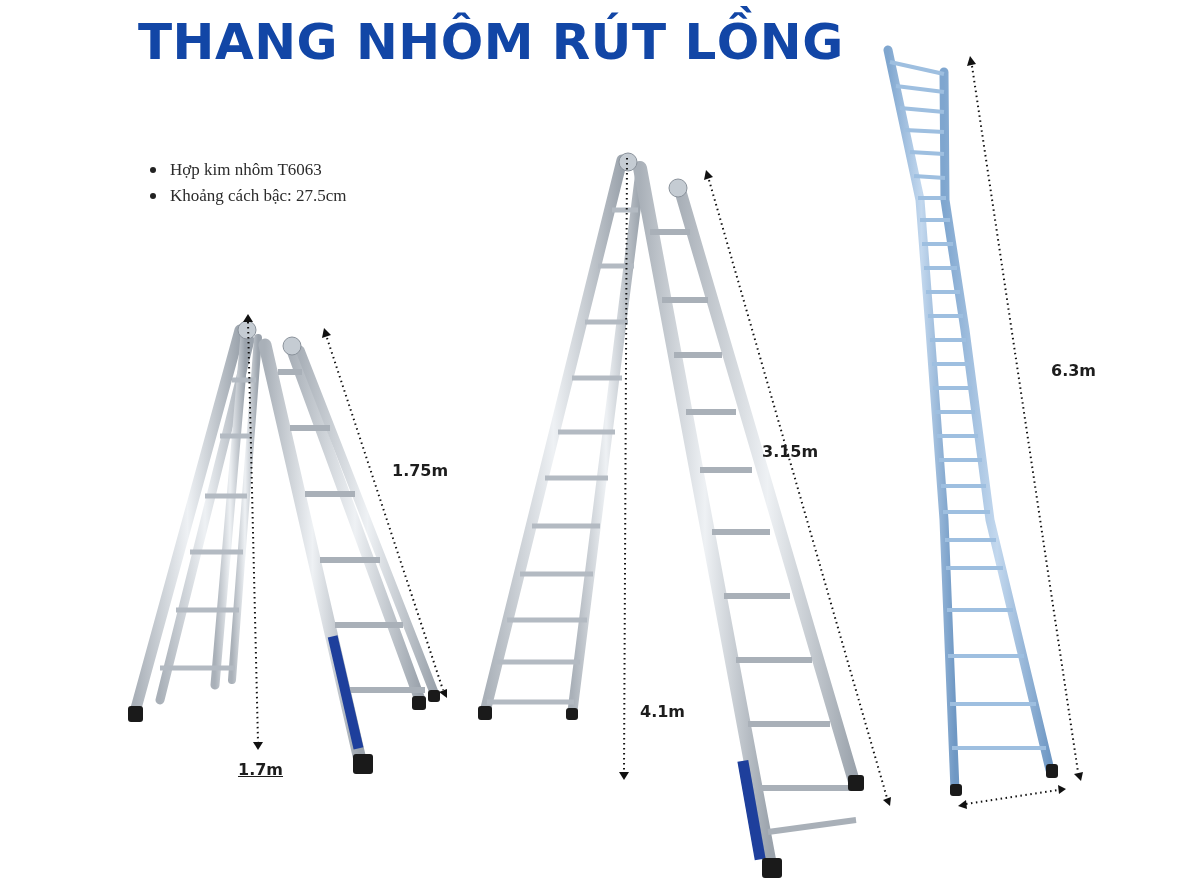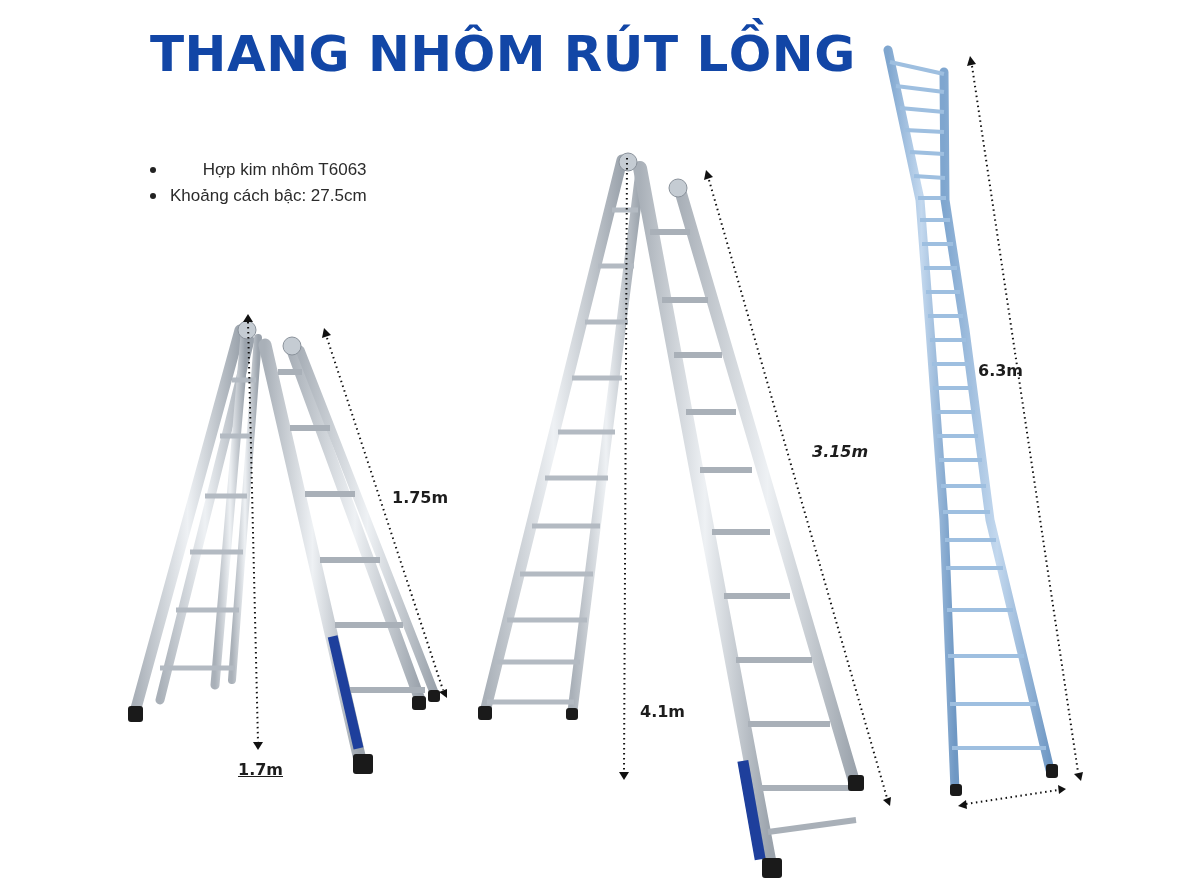--- a/index.html
+++ b/index.html
@@ -1,31 +1,30 @@
 <!DOCTYPE html>
 <html><head>
 <meta charset="utf-8">
 <style>
   html, body { margin:0; padding:0; }
   body {
     width:1188px; height:891px; background:#ffffff; position:relative; overflow:hidden;
     font-family:"Liberation Sans", sans-serif;
   }
   .title {
-    position:absolute; left:138px; top:12px; margin:12px;
+    position:absolute; left:138px; top:12px; margin:0;
     color:#1246a6; font-family:"DejaVu Sans", sans-serif; font-weight:bold;
     font-size:50px; line-height:60px; letter-spacing:0.5px;
   }
   .specs {
     position:absolute; left:146px; top:157px; margin:0; padding:0; list-style:none;
   }
   .specs li {
     position:relative; padding-left:24px; font-size:17px; line-height:25.5px; color:#2b2b2b;
-    font-family:Liberation Sans, sans-serif;
-    text-align:right;
+    font-family:Liberation Serif, serif;
   }
   .specs li::before {
     content:""; position:absolute; left:4px; top:10px; width:6px; height:6px; border-radius:50%; background:#222;
   }
   svg.art { position:absolute; left:0; top:0; }
   .dim {
     position:absolute; font-family:"DejaVu Sans", sans-serif; font-weight:bold; font-size:16px; color:#1d1d1d;
   }
 </style>
 </head>
@@ -182,16 +181,16 @@
     <line x1="972" y1="66" x2="1078" y2="772" stroke="#111" stroke-width="2" stroke-dasharray="1.5 3.5"></line>
     <polygon points="967,66 976,64 970,56" fill="#111"></polygon>
     <polygon points="1074,774 1083,772 1081,781" fill="#111"></polygon>
     <line x1="966" y1="804" x2="1058" y2="790" stroke="#111" stroke-width="2" stroke-dasharray="1.5 3.5"></line>
     <polygon points="958,806 966,800 967,809" fill="#111"></polygon>
     <polygon points="1066,789 1058,785 1059,794" fill="#111"></polygon>
   </g>
 </svg>
 
 <div class="dim" style="left:238px; top:760px;text-decoration:underline;">1.7m</div>
-<div class="dim" style="left:392px; top:488px;">1.75m</div>
+<div class="dim" style="left:392px; top:461px;">1.75m</div>
 <div class="dim" style="left:640px; top:702px;">4.1m</div>
-<div class="dim" style="left:812px; top:442px;font-style:italic;">3.15m</div>
-<div class="dim" style="left:978px; top:361px;">6.3m</div>
+<div class="dim" style="left:762px; top:442px;">3.15m</div>
+<div class="dim" style="left:1051px; top:361px;">6.3m</div>
 
 </body></html>

